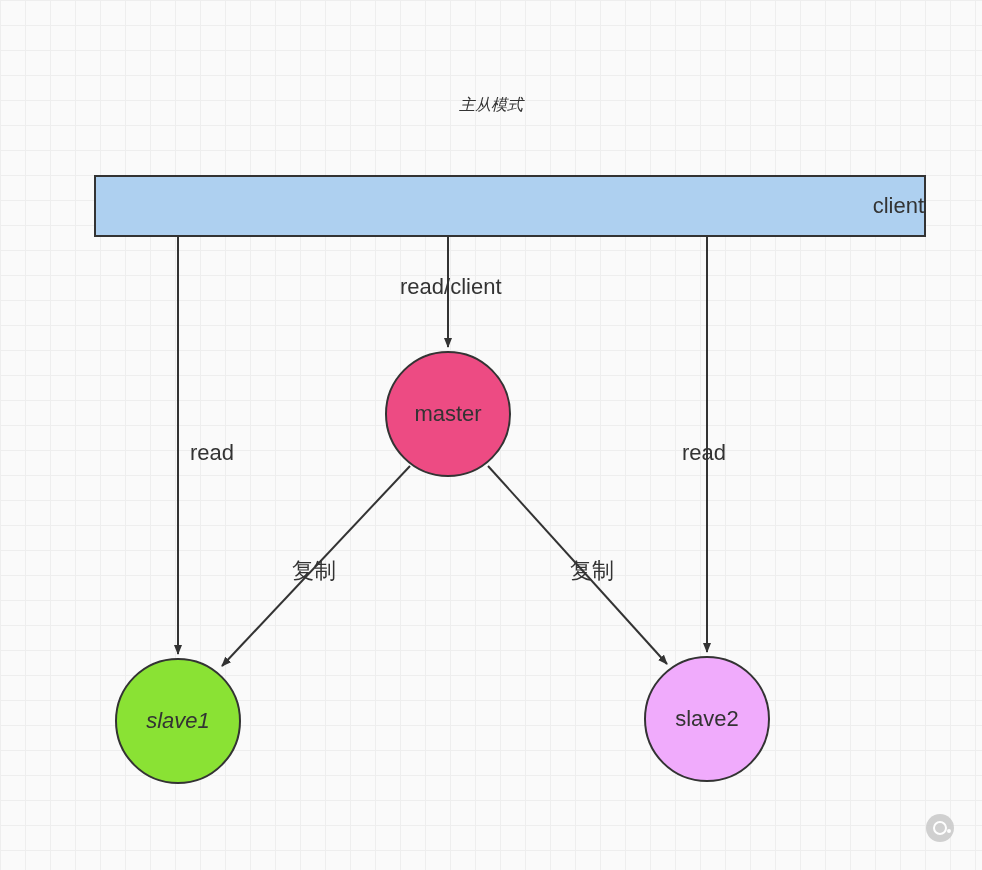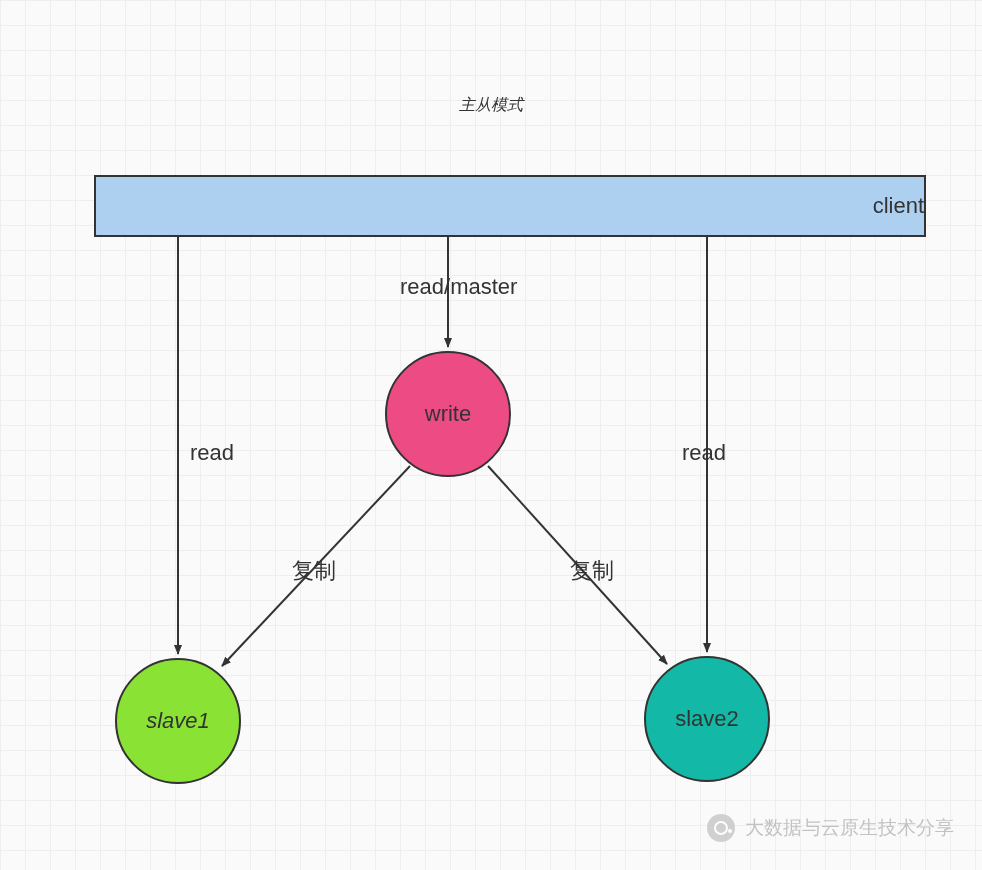--- a/index.html
+++ b/index.html
@@ -49,21 +49,21 @@
       border-radius: 50%;
       border: 2px solid #333;
       display: flex;
       align-items: center;
       justify-content: center;
       font-size: 22px;
       color: #333;
     }
     .master { background: #ed4b83; left: 385px; top: 351px; }
     .slave1 { background: #8ae234; left: 115px; top: 658px; font-style: italic; }
-    .slave2 { background: #14b8a6; left: 644px; top: 656px; }
+    .slave2 { background: #f0abfc; left: 644px; top: 656px; }
     svg.arrows {
       position: absolute;
       left: 0; top: 0;
       width: 982px; height: 870px;
       pointer-events: none;
     }
     .edge-label {
       position: absolute;
       font-size: 22px;
       color: #333;
@@ -110,21 +110,21 @@
 </head>
 <body>
 
 <div class="title">主从模式</div>
 
 <div class="client-box">
   <span>client</span>
 </div>
 
 <div class="node master">
-  <span>write</span>
+  <span>master</span>
 </div>
 
 <div class="node slave1">
   <span>slave1</span>
 </div>
 
 <div class="node slave2">
   <span>slave2</span>
 </div>
 
@@ -139,22 +139,21 @@
 
   <line x1="448" y1="237" x2="448" y2="347" stroke="#333" stroke-width="2" marker-end="url(#arrowhead)"></line>
 
   <line x1="707" y1="237" x2="707" y2="652" stroke="#333" stroke-width="2" marker-end="url(#arrowhead)"></line>
 
   <line x1="410" y1="466" x2="222" y2="666" stroke="#333" stroke-width="2" marker-end="url(#arrowhead)"></line>
 
   <line x1="488" y1="466" x2="667" y2="664" stroke="#333" stroke-width="2" marker-end="url(#arrowhead)"></line>
 </svg>
 
-<div class="edge-label" style="left:400px; top:274px;">read/master</div>
+<div class="edge-label" style="left:400px; top:274px;">read/client</div>
 <div class="edge-label" style="left:190px; top:440px;">read</div>
 <div class="edge-label" style="left:682px; top:440px;">read</div>
 <div class="edge-label" style="left:292px; top:556px;">复制</div>
 <div class="edge-label" style="left:570px; top:556px;">复制</div>
 
 <div class="watermark">
   <span class="watermark-icon"></span>
-  <span>大数据与云原生技术分享</span>
 </div>
 
 </body></html>

